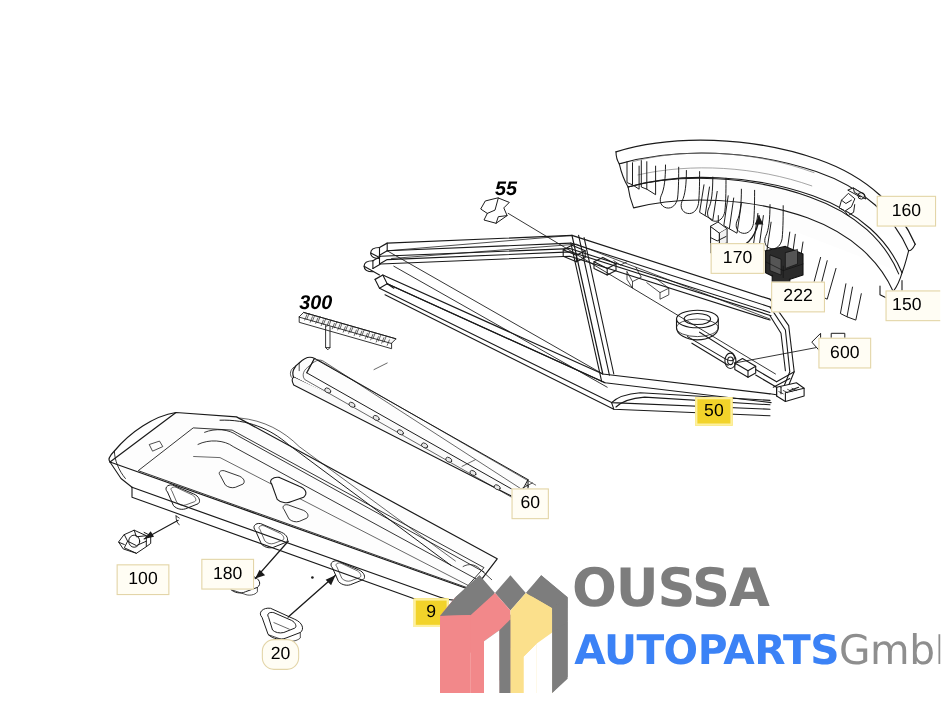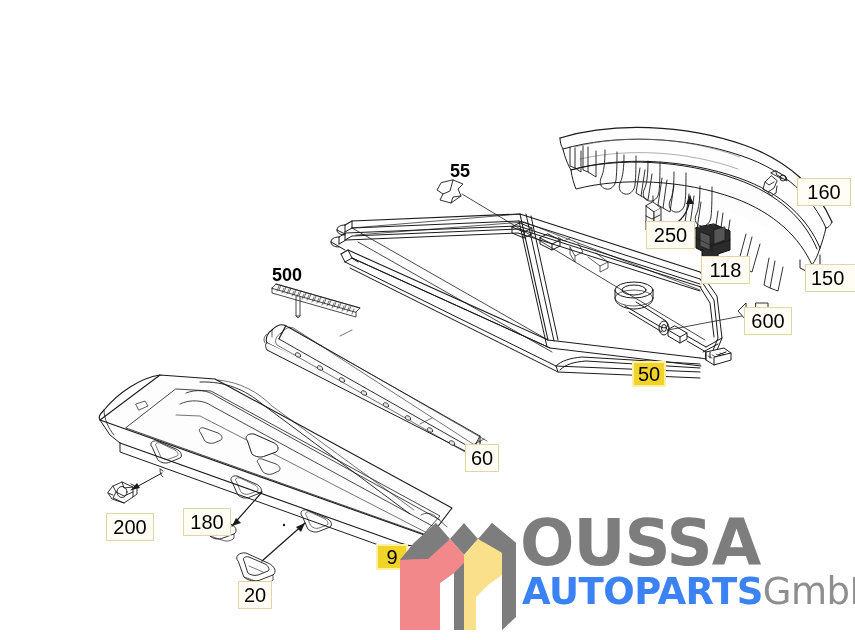--- a/index.html
+++ b/index.html
@@ -25,40 +25,41 @@
     height: 640px;
   }
   
   .callout {
     position: absolute;
     box-sizing: border-box;
     display: flex;
     align-items: center;
     justify-content: center;
     font-family: "Liberation Sans", sans-serif;
-    font-size: 20px;
+    font-size: 16px;
     color: #000000;
     line-height: 1;
     letter-spacing: 0px;
     white-space: nowrap;
   }
   .callout.boxed {
     background: #fffdf4;
     border: 1px solid #e3d5a8;
   }
   .callout.hl {
     background: #f2d32a;
     border: 2px solid #fdf0a0;
     font-weight: 400;
   }
   .callout.plain {
     background: transparent;
     border: none;
     font-weight: 700;
     font-size: 18px;
+    font-style: italic;
   }
   
   #logo {
     position: absolute;
     left: 392px;
     top: 505px;
     width: 460px;
     height: 125px;
   }
   #logo-mark {
@@ -74,21 +75,21 @@
     top: 6px;
     width: 332px;
     height: 112px;
   }
   .wordmark-top {
     position: absolute;
     left: 0;
     top: 0;
     font-family: "DejaVu Sans", sans-serif;
     font-weight: 700;
-    font-size: 64px;
+    font-size: 48px;
     letter-spacing: -1px;
     color: #7d7d7d;
     line-height: 1;
   }
   .wordmark-bot {
     position: absolute;
     left: 2px;
     top: 62px;
     line-height: 1;
     white-space: nowrap;
@@ -449,41 +450,41 @@
         <path d="M305 523 L296 527 L301 532 Z" fill="#1a1a1a" stroke="none"></path>
       </g>
 
     </g>
   </svg>
 
   <div class="callout plain" style="left:443px;top:160px;width:34px;height:22px;">55</div>
 
   <div class="callout boxed" style="left:797px;top:178px;width:54px;height:28px;">160</div>
 
-  <div class="callout boxed" style="left:646px;top:221px;width:49px;height:28px;">250</div>
-
-  <div class="callout boxed" style="left:701px;top:256px;width:49px;height:28px;">118</div>
+  <div class="callout boxed" style="left:646px;top:221px;width:49px;height:28px;">170</div>
+
+  <div class="callout boxed" style="left:701px;top:256px;width:49px;height:28px;">222</div>
 
   <div class="callout boxed" style="left:805px;top:264px;width:52px;height:28px;justify-content:flex-start;padding-left:5px;">150</div>
 
-  <div class="callout plain" style="left:265px;top:264px;width:44px;height:22px;">500</div>
+  <div class="callout plain" style="left:265px;top:264px;width:44px;height:22px;">300</div>
 
   <div class="callout boxed" style="left:744px;top:307px;width:48px;height:28px;">600</div>
 
   <div class="callout hl" style="left:632px;top:361px;width:34px;height:26px;">50</div>
 
   <div class="callout boxed" style="left:465px;top:444px;width:34px;height:28px;">60</div>
 
-  <div class="callout boxed" style="left:106px;top:513px;width:48px;height:28px;">200</div>
+  <div class="callout boxed" style="left:106px;top:513px;width:48px;height:28px;">100</div>
 
   <div class="callout boxed" style="left:183px;top:508px;width:48px;height:28px;">180</div>
 
   <div class="callout hl" style="left:376px;top:544px;width:32px;height:26px;">9</div>
 
-  <div class="callout boxed" style="left:238px;top:581px;width:34px;height:28px;">20</div>
+  <div class="callout boxed" style="left:238px;top:581px;width:34px;height:28px;border-radius:11px;">20</div>
 
   <div id="logo">
 
     <svg id="logo-mark" viewBox="0 0 145 125">
 
       <path d="M22 38 L44 18 L72 54 L100 18 L124 38 L96 70 L96 125 L74 107 L74 84 L70 84 L70 107 L48 125 L48 70 Z" fill="#7d7d7d"></path>
 
       <path d="M8 55 L8 125 L34 125 L34 90 L48 78 L48 125 L48 70 L22 38 L8 55 Z" fill="#f2888a"></path>
       <path d="M8 55 L22 38 L48 70 L48 125 L8 125 Z" fill="#f2888a"></path>
       <path d="M34 90 L48 78 L48 125 L34 125 Z" fill="#ffffff"></path>

